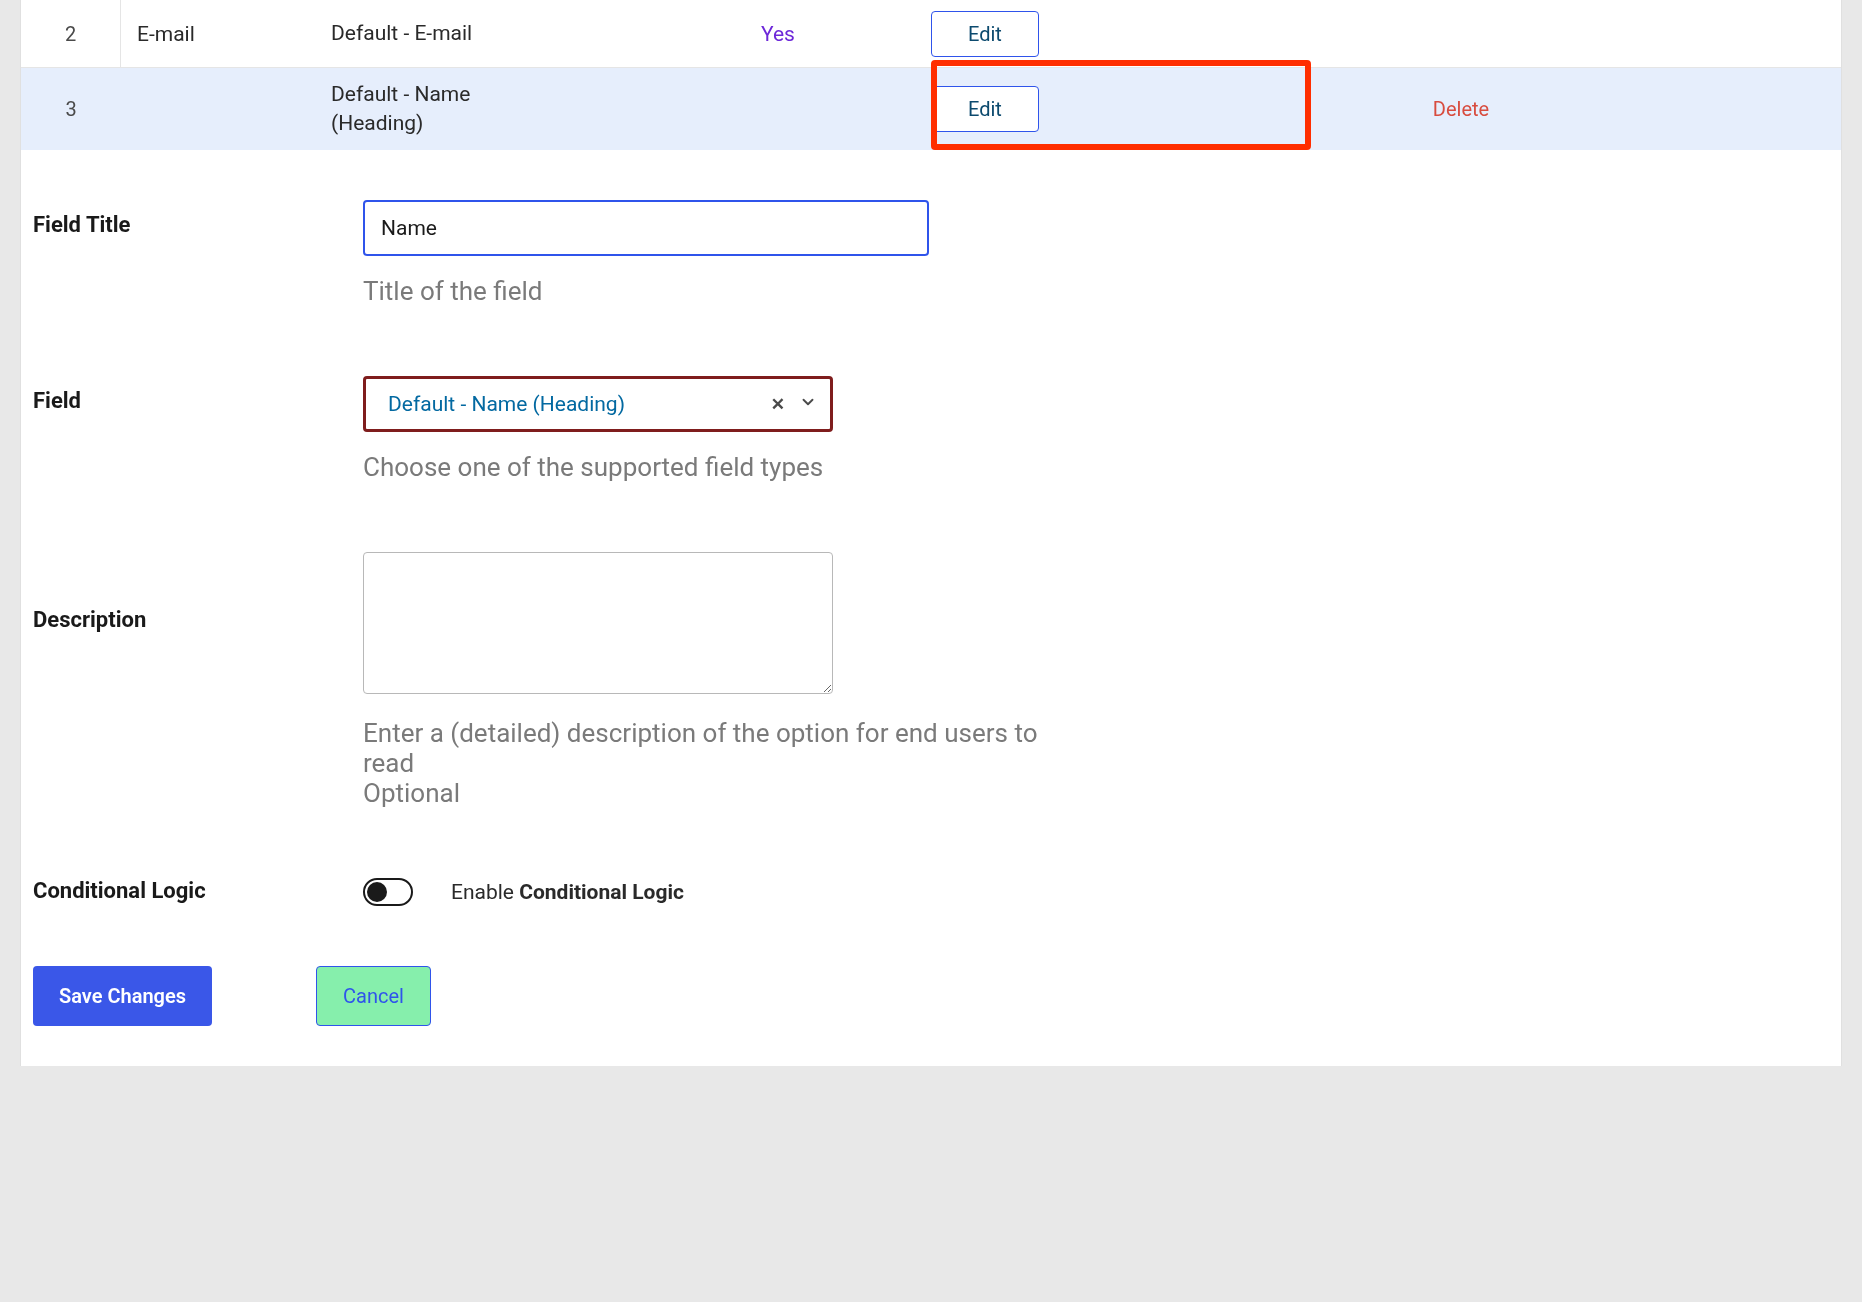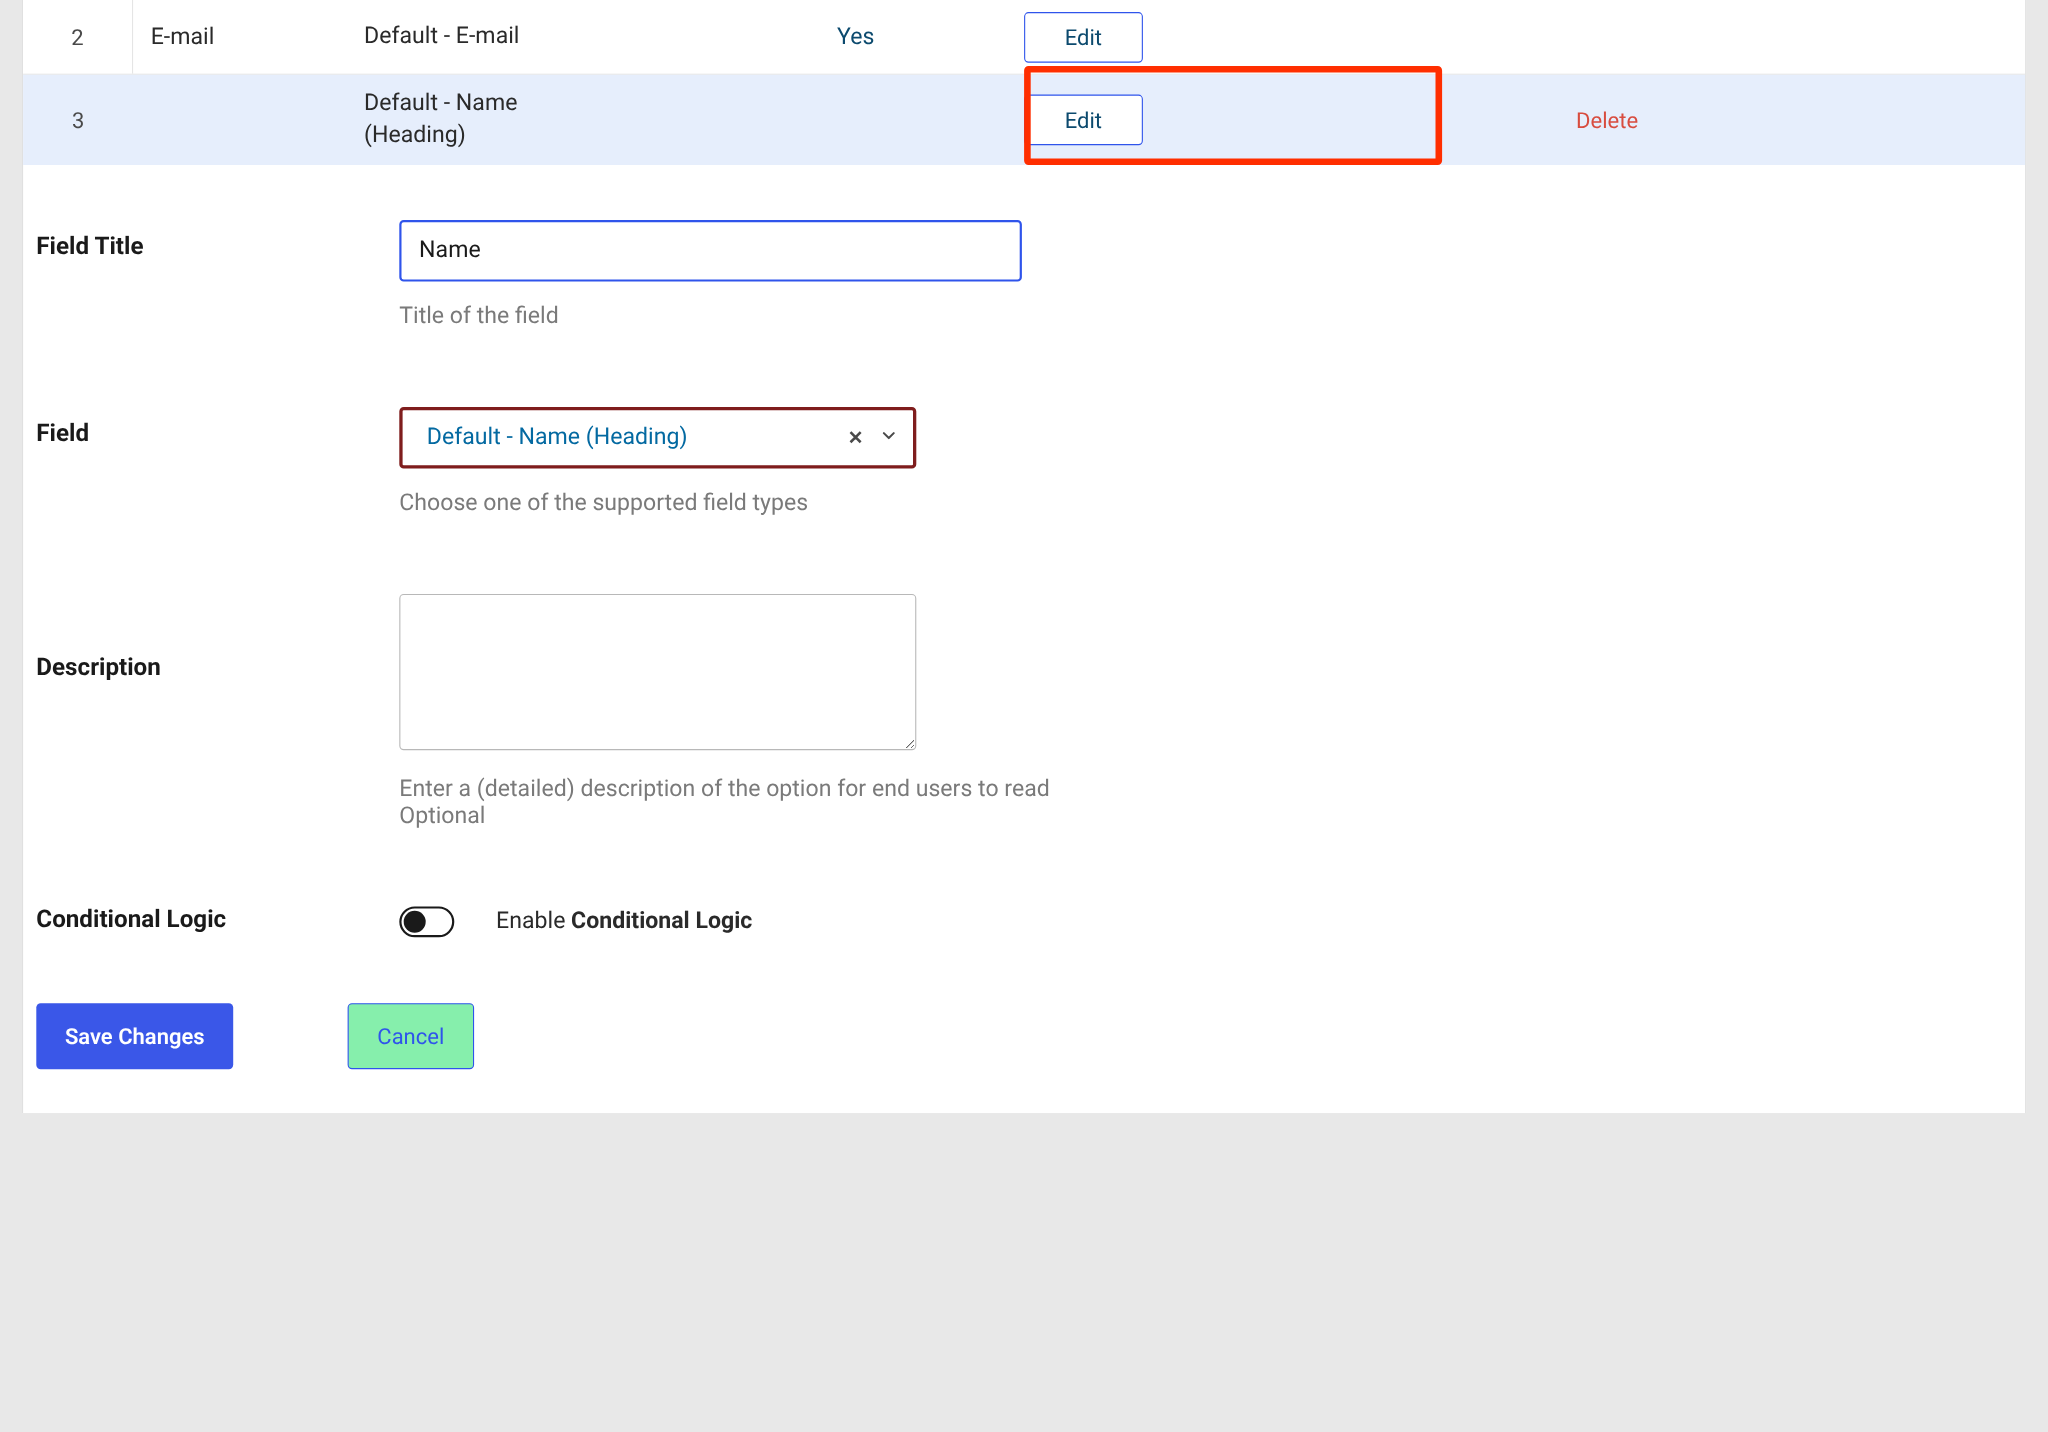--- a/index.html
+++ b/index.html
@@ -61,21 +61,21 @@
     }
     .col-type {
       flex: 0 0 430px;
       padding-left: 0;
       color: #2a2a2a;
       font-size: 21px;
       line-height: 1.4;
     }
     .col-yes {
       flex: 0 0 170px;
-      color: #0c4a6e;
+      color: #6d28d9;
       font-size: 21px;
     }
     .col-edit {
       flex: 0 0 180px;
       display: flex;
       justify-content: flex-start;
     }
     .col-delete {
       flex: 1;
       display: flex;
@@ -134,21 +134,21 @@
       font-size: 21px;
       border: 2px solid #2f54eb;
       border-radius: 4px;
       color: #1a1a1a;
       font-family: inherit;
       outline: none;
     }
     .help-text {
       margin-top: 20px;
       color: #7a7a7a;
-      font-size: 21px;
+      font-size: 26px;
     }
     .select-wrap {
       position: relative;
       width: 470px;
     }
     .select-input {
       width: 100%;
       padding: 12px 80px 12px 22px;
       font-size: 21px;
       border: 3px solid #7f1d1d;

